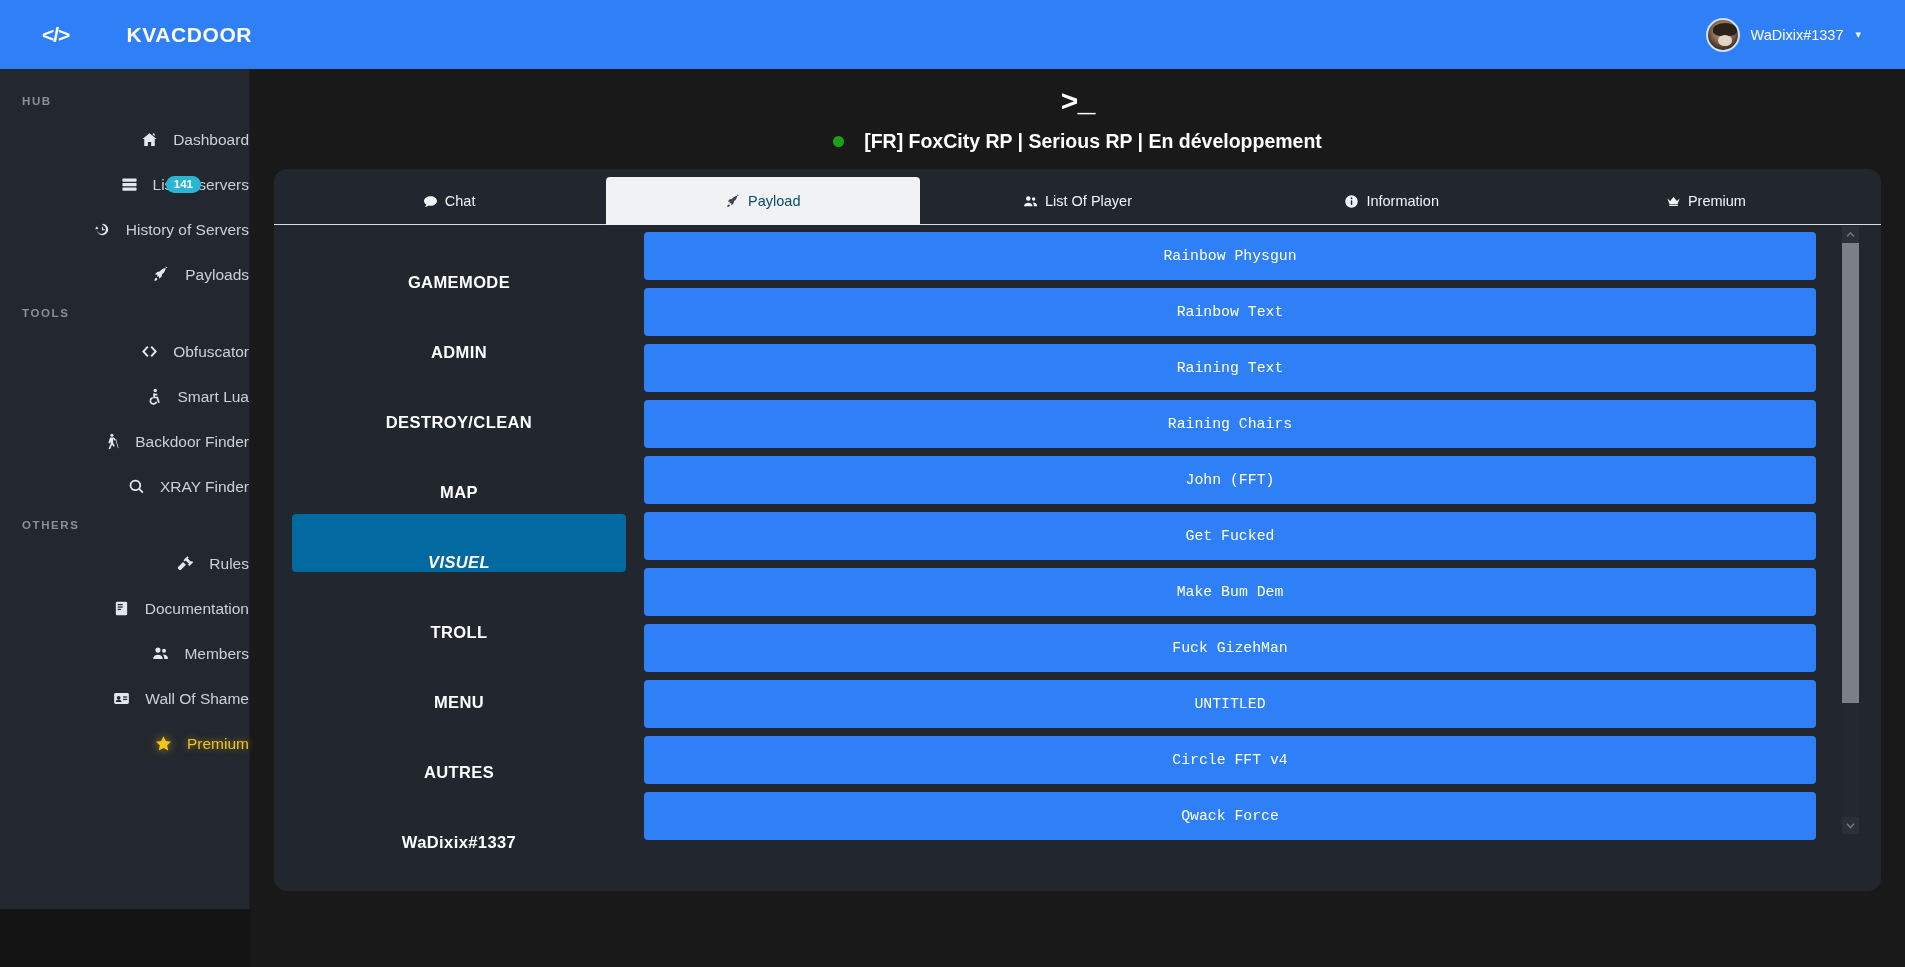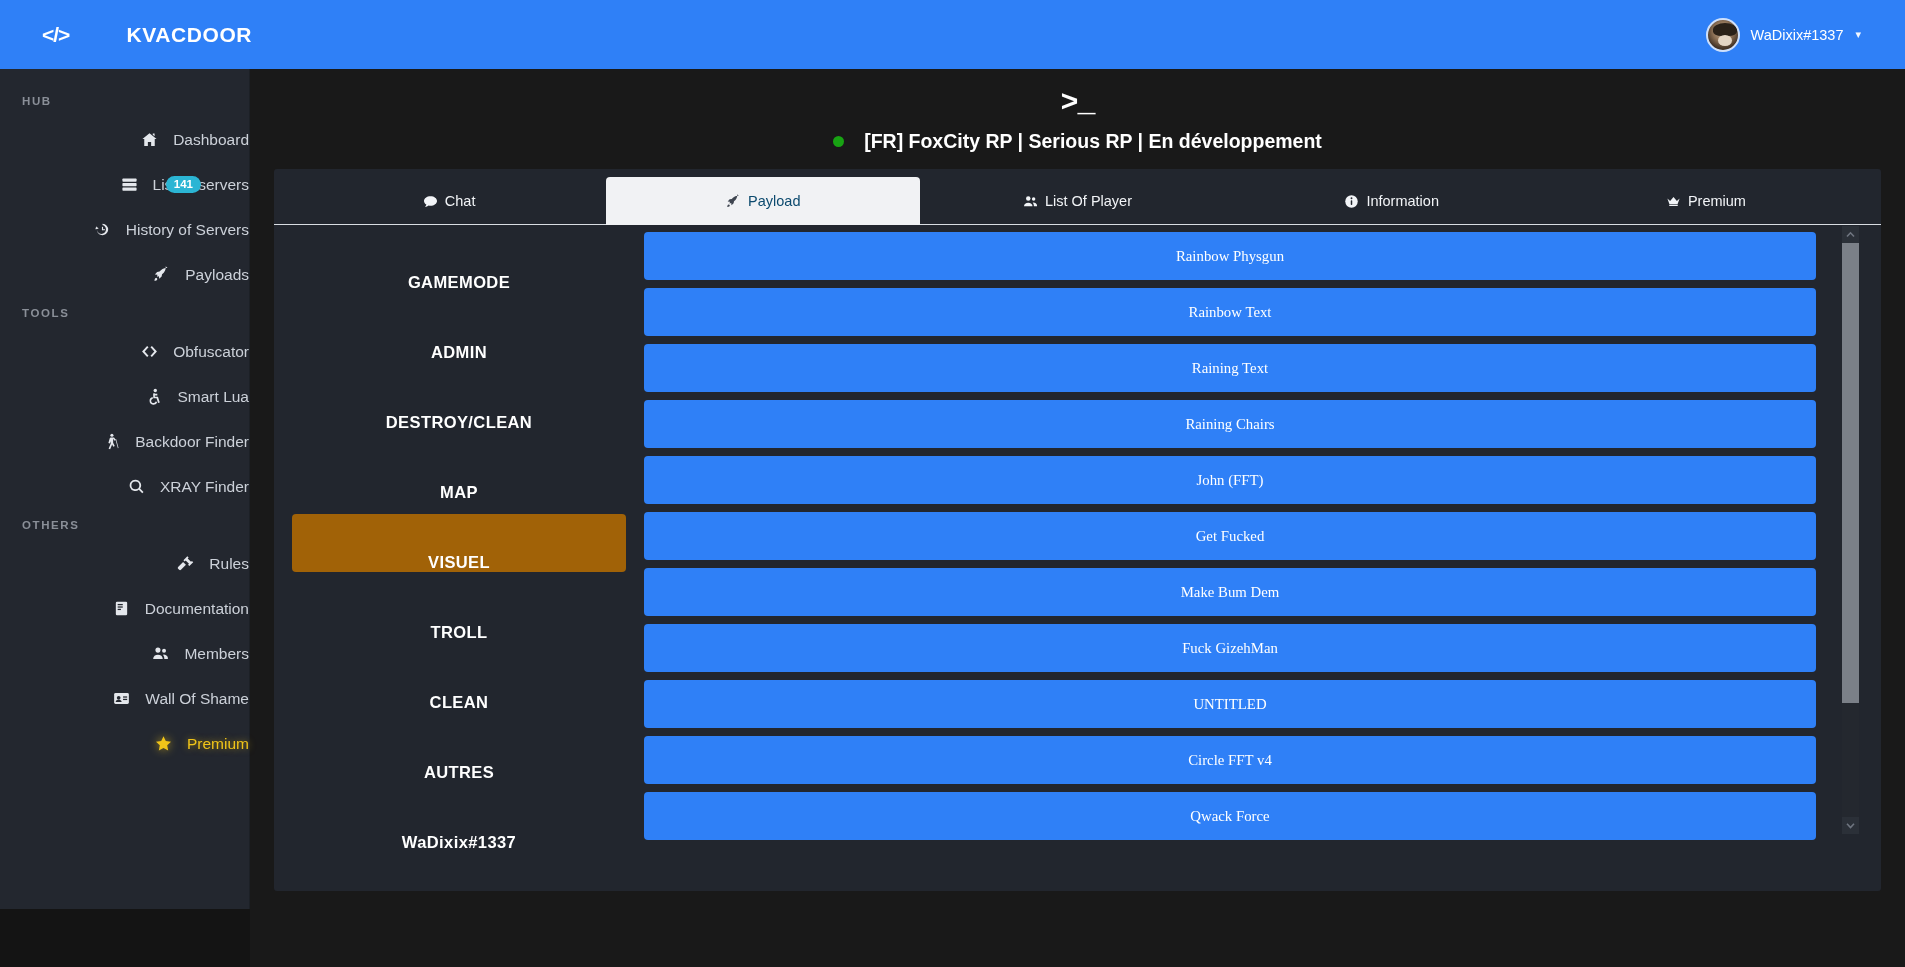--- a/index.html
+++ b/index.html
@@ -134,21 +134,21 @@
     width: 11px; height: 11px; border-radius: 50%;
     background: #18a313; flex: none;
     display: inline-block;
   }
 
   
   .card {
     position: absolute; left: 24px; top: 100px;
     width: 1607px; height: 722px;
     background: #22262e;
-    border-radius: 3px;
+    border-radius: 13px;
   }
   .tabs {
     display: flex;
     height: 56px;
     border-bottom: 1px solid #d9dde2;
     padding: 0 18px;
   }
   .tab {
     flex: 1;
     display: flex; align-items: center; justify-content: center; gap: 7px;
@@ -180,21 +180,21 @@
     height: 58px;
     display: flex; align-items: flex-end; justify-content: center;
     color: #ffffff;
     font-size: 16.5px;
     font-weight: bold;
     letter-spacing: .4px;
     border-radius: 4px;
     cursor: pointer;
     margin-bottom: 12px;
   }
-  .cat.active { background: #a16207; }
+  .cat.active { background: #0369a1; font-style: italic; }
 
   
   .plist-wrap {
     flex: 1;
     position: relative;
     overflow: hidden;
     padding-top: 6px;
   }
   .plist {
     position: absolute; left: 0; top: 6px;
@@ -205,21 +205,21 @@
     height: 48px;
     background: #2f80f7;
     color: #ffffff;
     font-size: 14.8px;
     border-radius: 4px;
     display: flex; align-items: center; justify-content: center;
     margin-bottom: 8px;
     cursor: pointer;
     border: none;
     width: 100%;
-    font-family: Liberation Serif, serif;
+    font-family: Liberation Mono, monospace;
   }
 
   
   .sbar {
     position: absolute; right: 22px; top: 0;
     width: 17px; height: 608px;
     background: #24282f;
     z-index: 5;
   }
   .sbar-btn {
@@ -458,21 +458,21 @@
           <div class="cat">
             <span>MAP</span>
           </div>
           <div class="cat active">
             <span>VISUEL</span>
           </div>
           <div class="cat">
             <span>TROLL</span>
           </div>
           <div class="cat">
-            <span>CLEAN</span>
+            <span>MENU</span>
           </div>
           <div class="cat">
             <span>AUTRES</span>
           </div>
           <div class="cat">
             <span>WaDixix#1337</span>
           </div>
         </div>
       <div class="plist-wrap">
         <div class="plist" id="plist">

